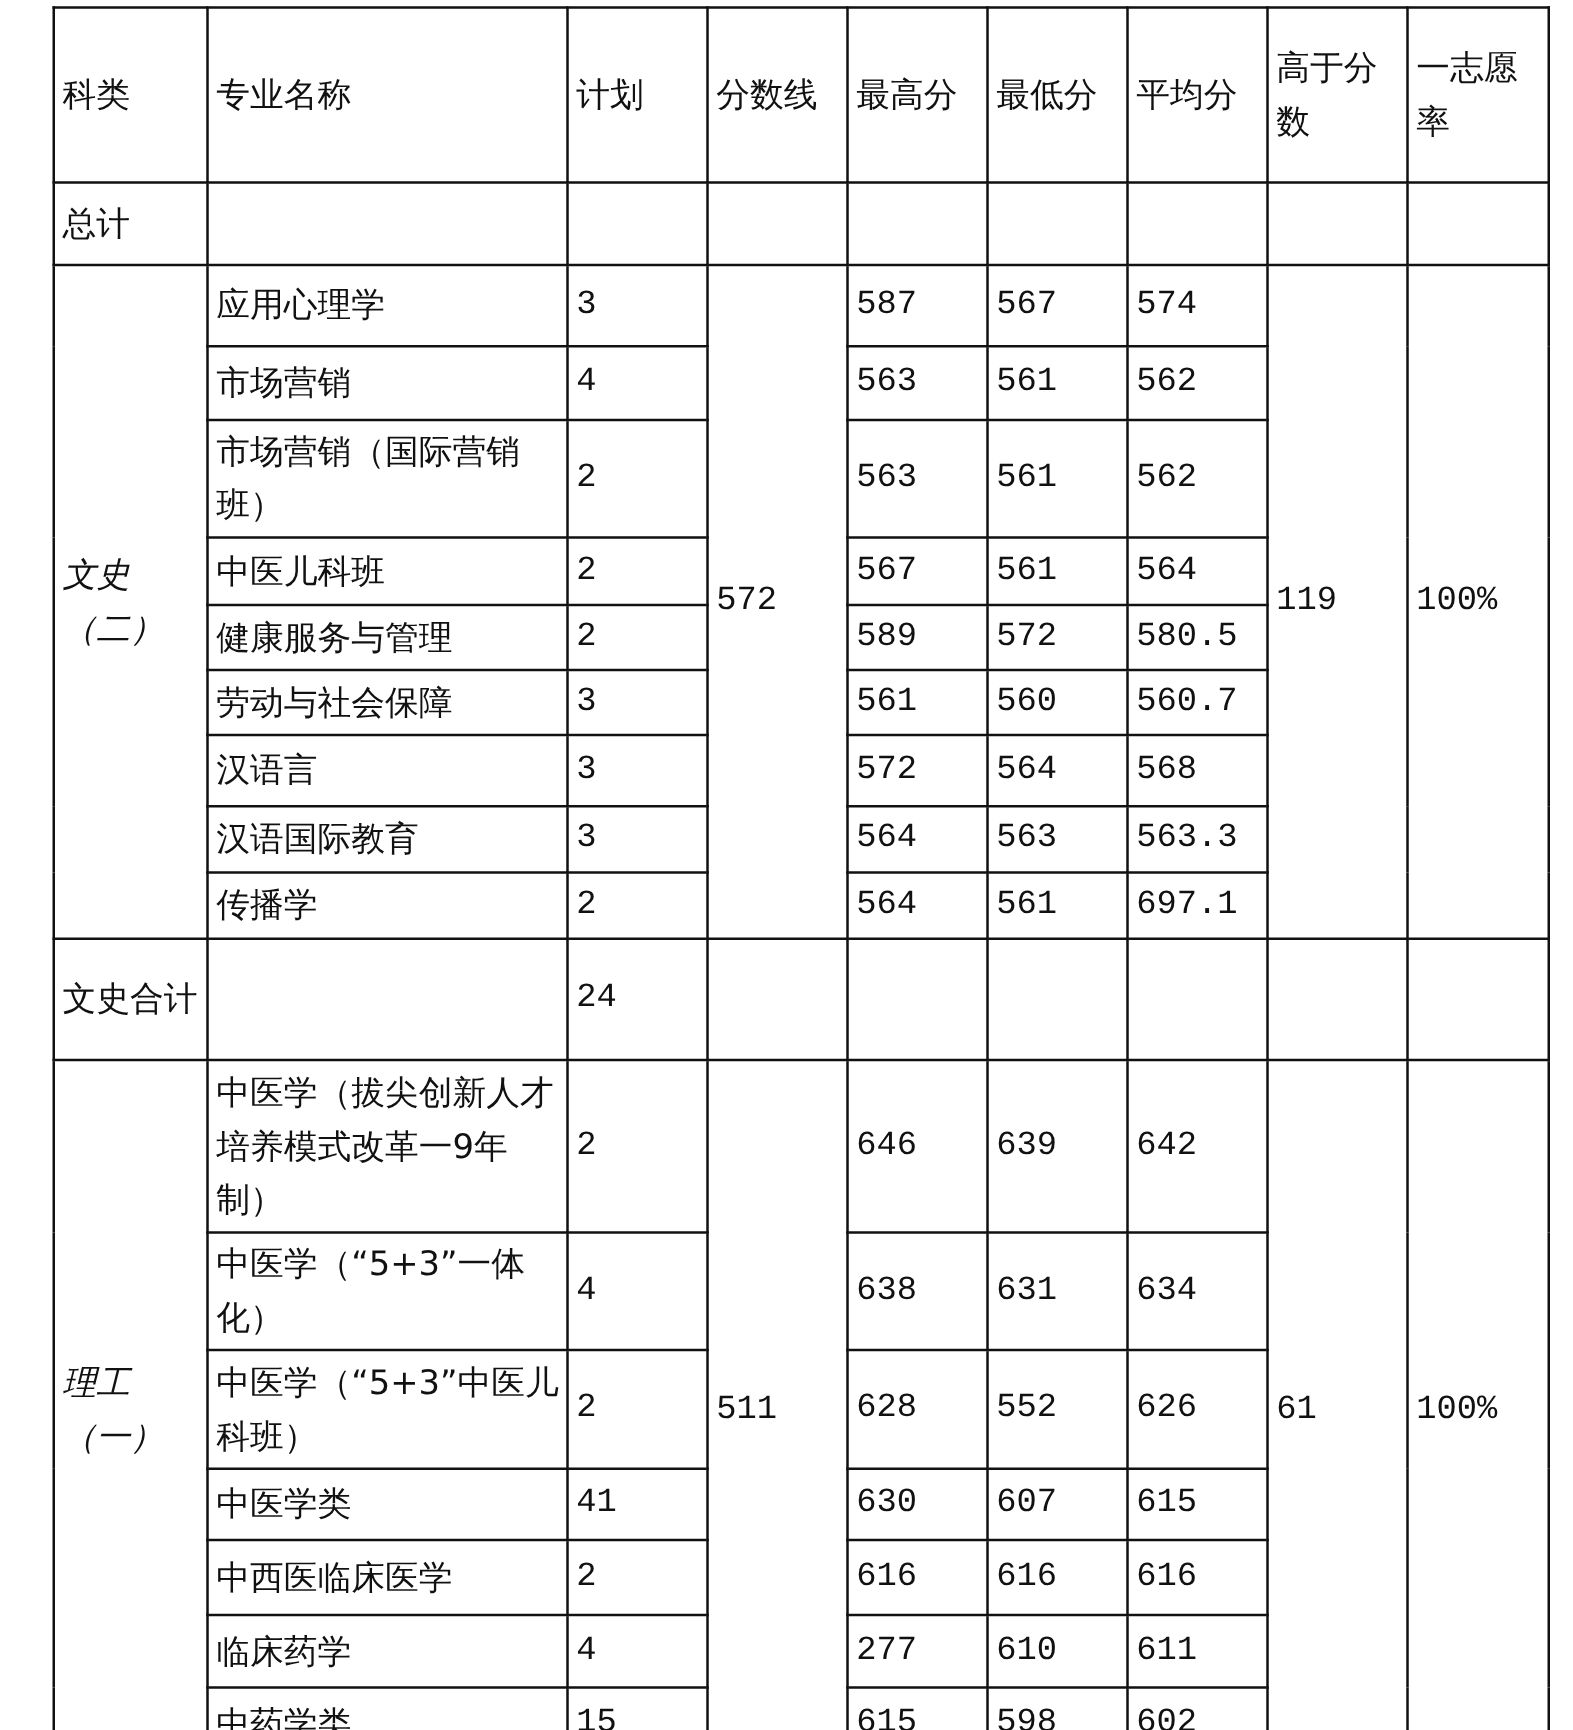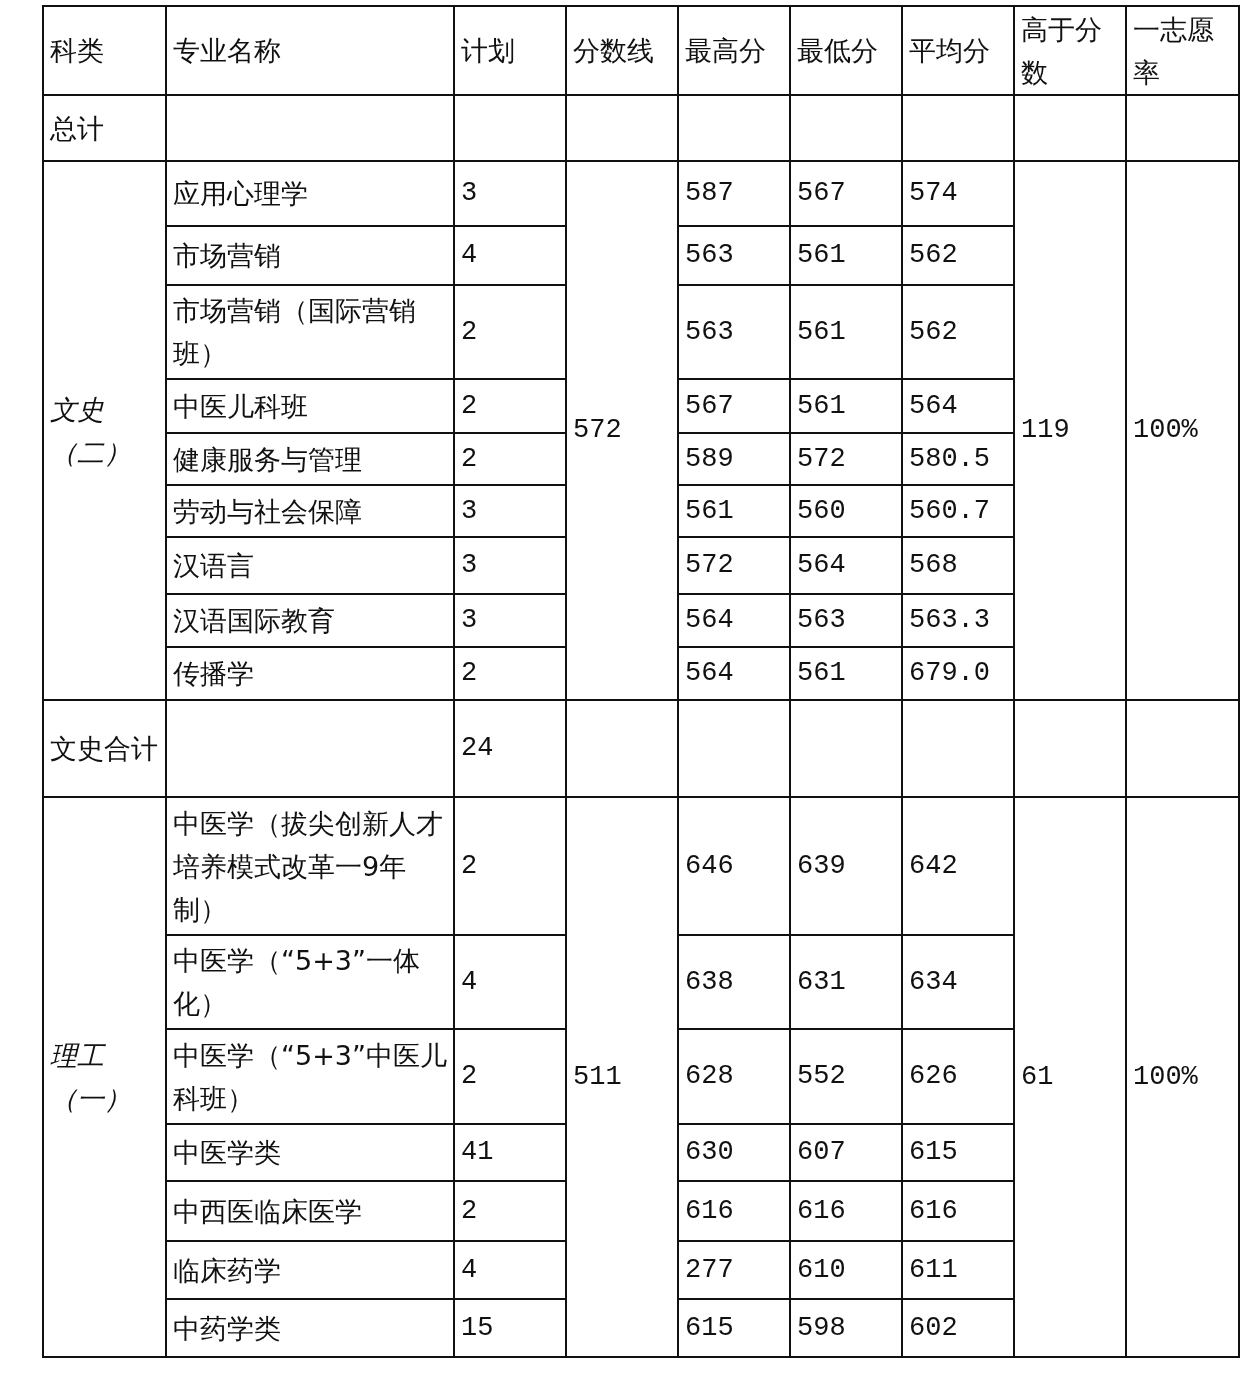--- a/index.html
+++ b/index.html
@@ -21,21 +21,21 @@
       <col style="width:288px">
       <col style="width:112px">
     <col style="width:112px">
       <col style="width:112px">
       <col style="width:112px">
     <col style="width:112px">
       <col style="width:112px">
       <col style="width:113px">
   </colgroup>
   <tbody>
-      <tr style="height:89px">
+      <tr style="height:140px">
     <td>科类</td>
     <td>专业名称</td>
     <td>计划</td>
     <td>分数线</td>
     <td>最高分</td>
     <td>最低分</td>
     <td>平均分</td>
     <td>高于分数</td>
     <td>一志愿率</td>
   </tr>
@@ -109,21 +109,21 @@
     <td class="num">3</td>
     <td class="num">564</td>
     <td class="num">563</td>
     <td class="num">563.3</td>
   </tr>
   <tr style="height:53px">
     <td>传播学</td>
     <td class="num">2</td>
     <td class="num">564</td>
     <td class="num">561</td>
-    <td class="num">679.0</td>
+    <td class="num">697.1</td>
   </tr>
   <tr style="height:97px">
     <td>文史合计</td>
     <td></td>
     <td class="num">24</td>
     <td></td>
         <td></td>
     <td></td>
         <td></td>
     <td></td>

